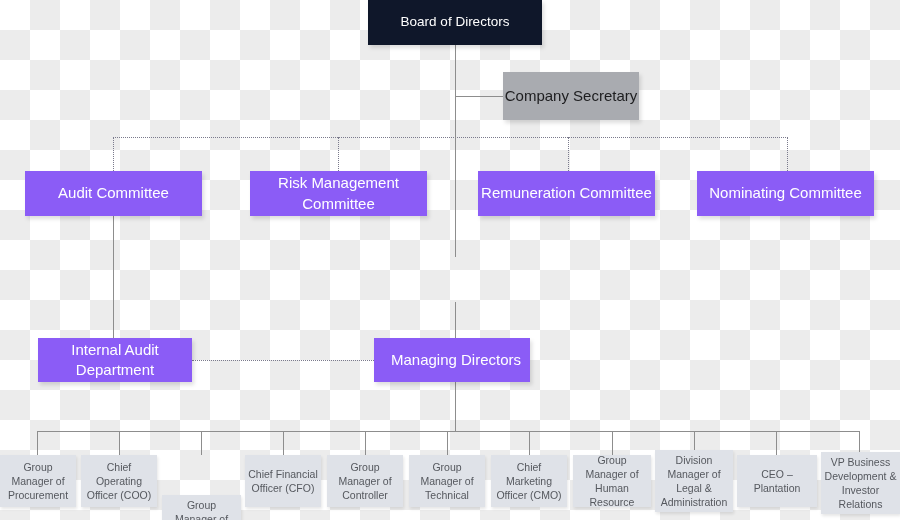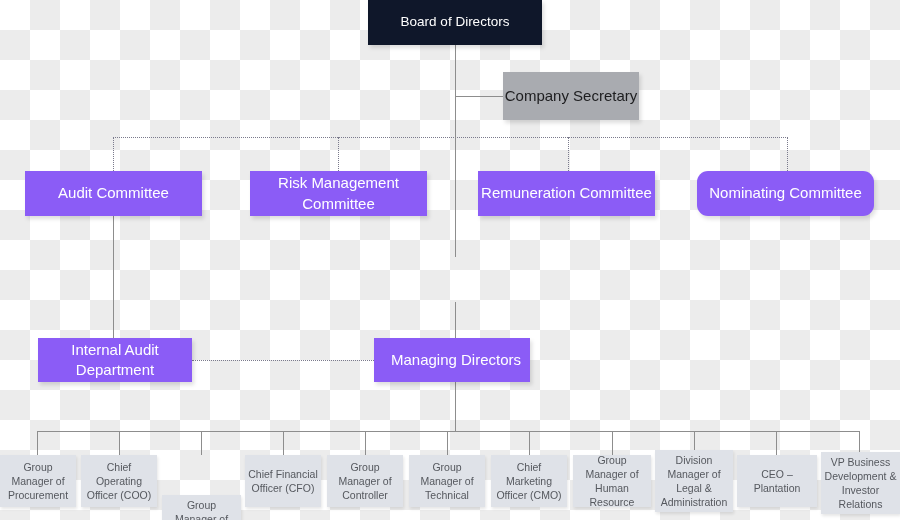--- a/index.html
+++ b/index.html
@@ -141,21 +141,21 @@
   </div>
 
   <div class="node node-purple" style="left:250px; top:171px; width:177px; height:45px;">
     <span>Risk Management Committee</span>
   </div>
 
   <div class="node node-purple" style="left:478px; top:171px; width:177px; height:45px;">
     <span>Remuneration Committee</span>
   </div>
 
-  <div class="node node-purple" style="left:697px; top:171px; width:177px; height:45px;border-radius:11px;">
+  <div class="node node-purple" style="left:697px; top:171px; width:177px; height:45px;">
     <span>Nominating Committee</span>
   </div>
 
 
   <div class="node node-purple" style="left:38px; top:338px; width:154px; height:44px;">
     <span>Internal Audit Department</span>
   </div>
 
   <div class="node node-purple" style="left:374px; top:338px; width:156px; height:44px;padding-left:8px;">
     <span>Managing Directors</span>

